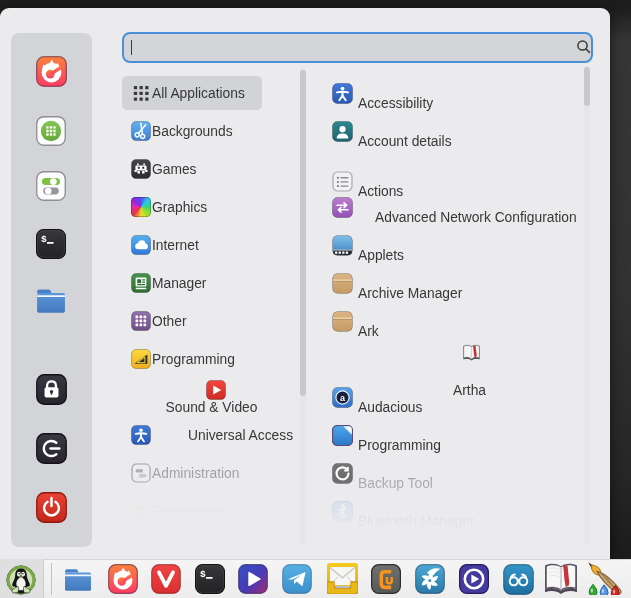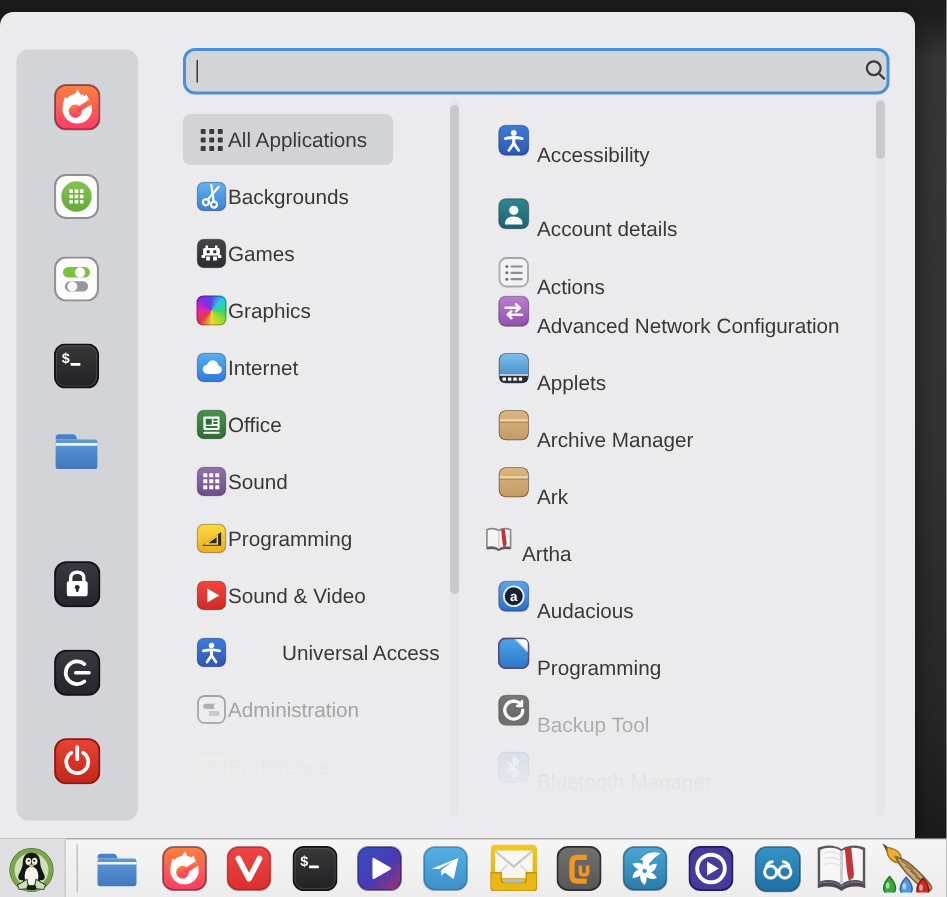--- a/index.html
+++ b/index.html
@@ -139,21 +139,21 @@
         </defs>
         <rect x="0.5" y="0.5" width="19" height="19" rx="4.5" fill="url(#gof)" stroke="rgba(0,0,0,0.25)" stroke-width="1"></rect>
         <rect x="4.6" y="4.6" width="10.8" height="9.0" rx="0.8" fill="#fff"></rect>
         <rect x="6.2" y="6.2" width="4.0" height="4.0" rx="0.3" fill="#2e6d33"></rect>
         <rect x="11.2" y="6.2" width="2.8" height="1.3" rx="0.2" fill="#2e6d33"></rect>
         <rect x="11.2" y="8.4" width="2.8" height="1.3" rx="0.2" fill="#2e6d33"></rect>
         <rect x="6.2" y="11.0" width="7.8" height="1.3" rx="0.2" fill="#2e6d33"></rect>
         <rect x="4.6" y="14.8" width="10.8" height="1.4" rx="0.6" fill="#fff"></rect>
       </svg>
     </span>
-    <span>Office</span>
+    <span>Manager</span>
   </div>
 <div class="row" style="left:122px;top:304px;width:178px;">
     <span style="width:20px;margin-left:9px;display:flex;">
       <svg width="20" height="20" viewBox="0 0 20 20">
         <defs>
           <linearGradient id="got" x1="0" y1="0" x2="0" y2="1">
             <stop offset="0" stop-color="#9271ab"></stop>
             <stop offset="1" stop-color="#6d4f87"></stop>
           </linearGradient>
         </defs>
@@ -162,39 +162,39 @@
         <rect x="8.5" y="4.5" width="2.7" height="2.7" rx="0.4" fill="#fff"></rect>
         <rect x="12.5" y="4.5" width="2.7" height="2.7" rx="0.4" fill="#fff"></rect>
         <rect x="4.5" y="8.5" width="2.7" height="2.7" rx="0.4" fill="#fff"></rect>
         <rect x="8.5" y="8.5" width="2.7" height="2.7" rx="0.4" fill="#fff"></rect>
         <rect x="12.5" y="8.5" width="2.7" height="2.7" rx="0.4" fill="#fff"></rect>
         <rect x="4.5" y="12.5" width="2.7" height="2.7" rx="0.4" fill="#fff"></rect>
         <rect x="8.5" y="12.5" width="2.7" height="2.7" rx="0.4" fill="#fff"></rect>
         <rect x="12.5" y="12.5" width="2.7" height="2.7" rx="0.4" fill="#fff"></rect>
       </svg>
     </span>
-    <span>Sound</span>
+    <span>Other</span>
   </div>
 <div class="row" style="left:122px;top:342px;width:178px;">
     <span style="width:20px;margin-left:9px;display:flex;">
       <svg width="20" height="20" viewBox="0 0 20 20">
         <defs>
           <linearGradient id="gpr" x1="0" y1="0" x2="0" y2="1">
             <stop offset="0" stop-color="#fbd93f"></stop>
             <stop offset="1" stop-color="#efae1f"></stop>
           </linearGradient>
         </defs>
         <rect x="0.5" y="0.5" width="19" height="19" rx="4.5" fill="url(#gpr)" stroke="rgba(0,0,0,0.25)" stroke-width="1"></rect>
         <path d="M3.6 14.8 L16.4 14.8 L16.4 5.6 Z" fill="#2b2b2b"></path>
         <path d="M6.2 13.7 L13.9 13.7 L13.9 8.1 Z" fill="none" stroke="#fbd93f" stroke-width="1.0"></path>
       </svg>
     </span>
     <span>Programming</span>
   </div>
-<div class="row" style="left:122px;top:380px;width:178px;">
+<div class="row" style="left:122px;top:380px;width:178px;flex-direction:column;">
     <span style="width:20px;margin-left:9px;display:flex;">
       <svg width="20" height="20" viewBox="0 0 20 20">
         <defs>
           <linearGradient id="gsv" x1="0" y1="0" x2="0" y2="1">
             <stop offset="0" stop-color="#f4453c"></stop>
             <stop offset="1" stop-color="#cd2b28"></stop>
           </linearGradient>
         </defs>
         <rect x="0.5" y="0.5" width="19" height="19" rx="4.5" fill="url(#gsv)" stroke="rgba(0,0,0,0.25)" stroke-width="1"></rect>
         <path d="M7.2 5.4 L15.2 10 L7.2 14.6 Z" fill="#fff"></path>
@@ -253,21 +253,21 @@
         </defs>
         <rect x="0.5" y="0.5" width="20" height="20" rx="4.8" fill="url(#rac)" stroke="rgba(0,0,0,0.25)" stroke-width="1"></rect>
         <circle cx="10.5" cy="5.6" r="1.9" fill="#fff"></circle>
         <path d="M4.9 9.4 Q10.5 8.0 16.1 9.4" stroke="#fff" stroke-width="1.9" fill="none" stroke-linecap="round"></path>
         <path d="M10.5 9.1 L10.5 12.8" stroke="#fff" stroke-width="2.1" stroke-linecap="round"></path>
         <path d="M10.5 12.6 L7.3 17.2 M10.5 12.6 L13.7 17.2" stroke="#fff" stroke-width="1.9" fill="none" stroke-linecap="round"></path>
       </svg>
     </span>
     <span>Accessibility</span>
   </div>
-<div class="row" style="left:324px;top:125px;width:262px;">
+<div class="row" style="left:324px;top:114px;width:262px;">
     <span style="width:21px;margin-left:8px;display:flex;" class="ri">
       <svg width="21" height="21" viewBox="0 0 21 21">
         <defs>
           <linearGradient id="rad" x1="0" y1="0" x2="0" y2="1">
             <stop offset="0" stop-color="#2c8793"></stop>
             <stop offset="1" stop-color="#1d636e"></stop>
           </linearGradient>
         </defs>
         <rect x="0.5" y="0.5" width="20" height="20" rx="4.8" fill="url(#rad)" stroke="rgba(0,0,0,0.25)" stroke-width="1"></rect>
         <circle cx="10.5" cy="8.2" r="3.1" fill="#fff"></circle>
@@ -283,21 +283,21 @@
         <circle cx="5.9" cy="6.7" r="1.0" fill="#6f6f73"></circle>
         <rect x="8.3" y="6.0" width="8.2" height="1.4" rx="0.7" fill="#8c8c90"></rect>
         <circle cx="5.9" cy="10.899999999999999" r="1.0" fill="#6f6f73"></circle>
         <rect x="8.3" y="10.2" width="8.2" height="1.4" rx="0.7" fill="#8c8c90"></rect>
         <circle cx="5.9" cy="15.1" r="1.0" fill="#6f6f73"></circle>
         <rect x="8.3" y="14.4" width="8.2" height="1.4" rx="0.7" fill="#8c8c90"></rect>
       </svg>
     </span>
     <span>Actions</span>
   </div>
-<div class="row" style="left:324px;top:190px;width:262px;">
+<div class="row" style="left:324px;top:190px;width:262px;gap:17px;">
     <span style="width:21px;margin-left:8px;display:flex;" class="ri">
       <svg width="21" height="21" viewBox="0 0 21 21">
         <defs>
           <linearGradient id="ran" x1="0" y1="0" x2="0" y2="1">
             <stop offset="0" stop-color="#bb7ed0"></stop>
             <stop offset="1" stop-color="#9250b4"></stop>
           </linearGradient>
         </defs>
         <rect x="0.5" y="0.5" width="20" height="20" rx="4.8" fill="url(#ran)" stroke="rgba(0,0,0,0.25)" stroke-width="1"></rect>
         <g stroke="#fff" stroke-width="1.6" fill="none" stroke-linecap="round" stroke-linejoin="round">
@@ -377,21 +377,21 @@
           </defs>
           <rect x="0.5" y="0.5" width="20" height="20" rx="4.8" fill="url(#rak)" stroke="rgba(0,0,0,0.25)" stroke-width="1"></rect>
           <rect x="1.2" y="6.4" width="18.6" height="1.8" rx="0" fill="#eed2a8"></rect>
           <path d="M1 8.4 h19" stroke="rgba(90,60,20,0.35)" stroke-width="0.8"></path>
           <rect x="0.5" y="0.5" width="20" height="20" rx="4.8" fill="none" stroke="rgba(0,0,0,0.28)" stroke-width="1"></rect>
         </g>
       </svg>
     </span>
     <span>Ark</span>
   </div>
-<div class="row" style="left:314px;top:342px;width:262px;">
+<div class="row" style="left:336px;top:342px;width:262px;flex-direction:column;">
     <span style="width:21px;margin-left:8px;display:flex;" class="ri">
       <svg width="21" height="21" viewBox="0 0 21 21">
         <path d="M10.5 4.6 C8 3.0 4.4 3.2 2.6 4.2 L2.6 16.2 C4.8 15.2 8.4 15.4 10.5 17.2 C12.6 15.4 16.2 15.2 18.4 16.2 L18.4 4.2 C16.6 3.2 13 3.0 10.5 4.6 Z" fill="#f5f5f5" stroke="#8a8a8e" stroke-width="1.1"></path>
         <path d="M10.5 4.8 L10.5 17" stroke="#cfcfd3" stroke-width="1"></path>
         <path d="M12.0 3.8 C12.8 8 12.4 12 13.8 16.4 L15.8 13.8 L14.6 3.9 Z" fill="#c03538"></path>
         <path d="M2.6 16.2 C4.8 15.2 8.4 15.4 10.5 17.2 C12.6 15.4 16.2 15.2 18.4 16.2 L18.4 17.4 C16 16.6 12.4 16.8 10.5 18.4 C8.6 16.8 5 16.6 2.6 17.4 Z" fill="#57525c"></path>
       </svg>
     </span>
     <span>Artha</span>
   </div>

